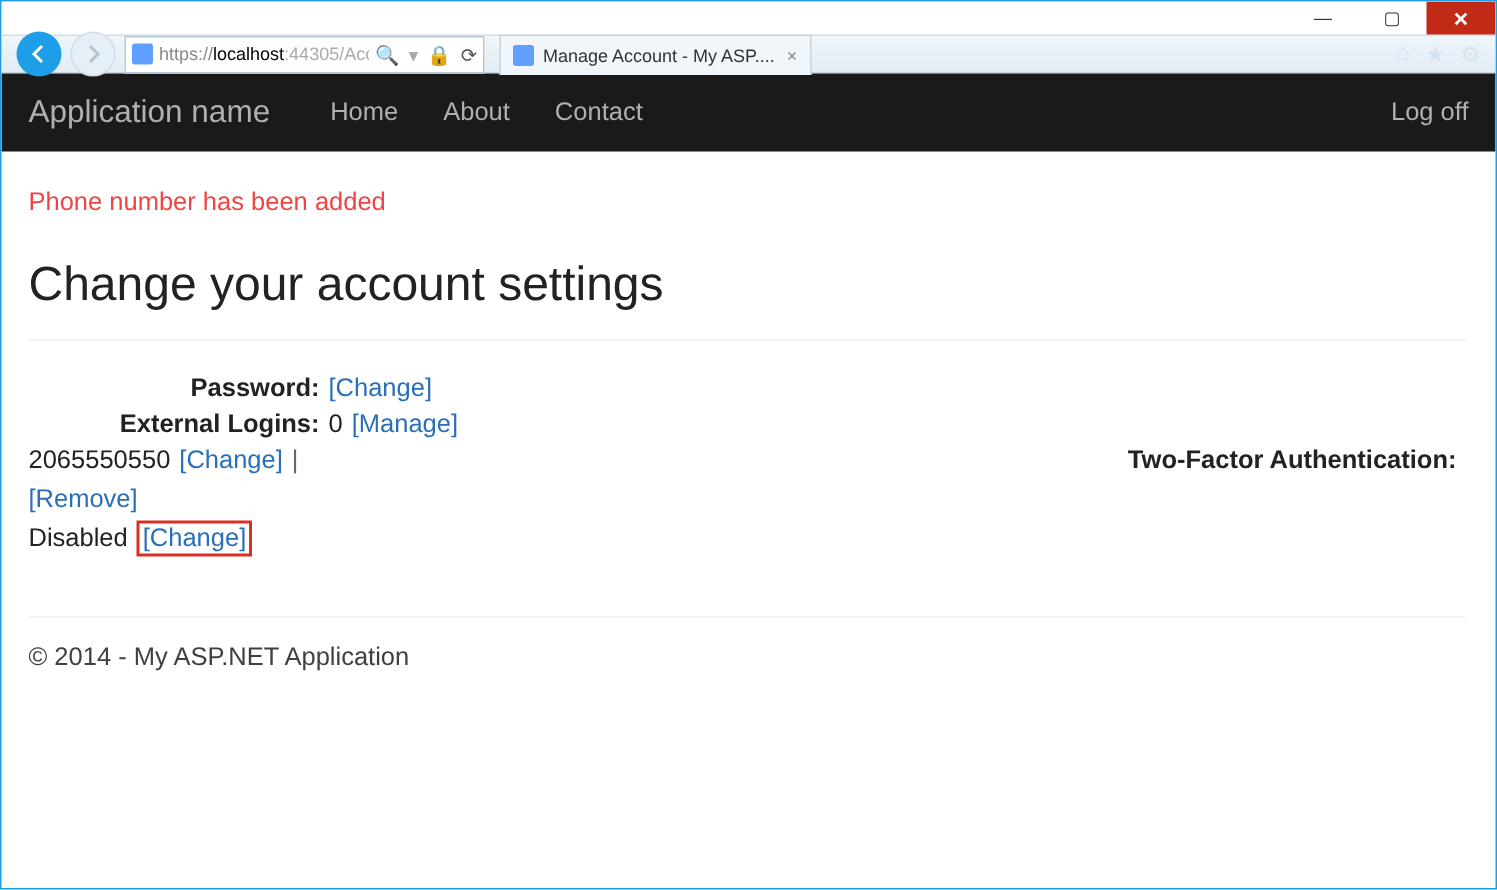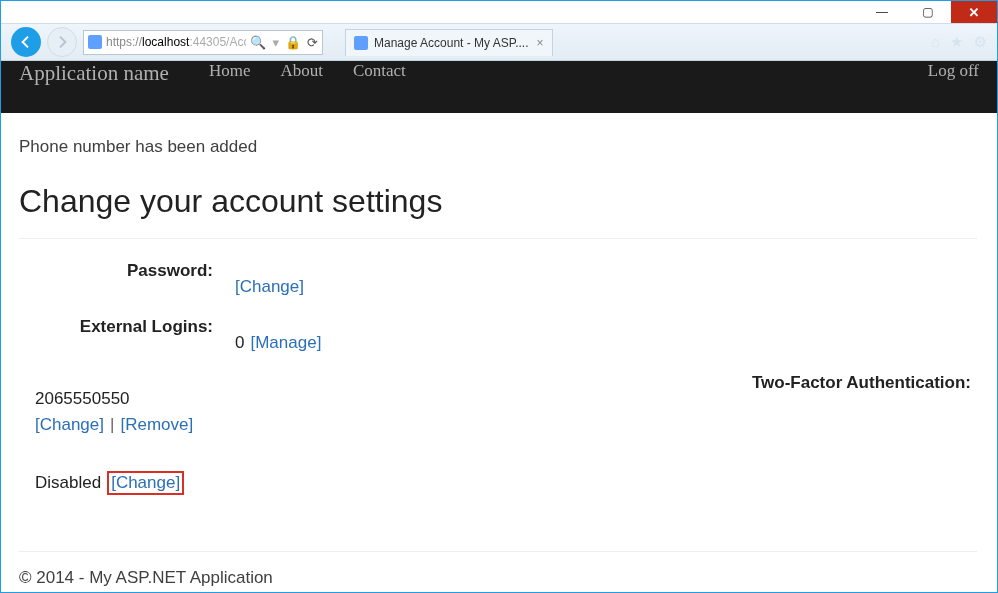--- a/index.html
+++ b/index.html
@@ -39,21 +39,21 @@
     color: #333;
   }
   .win-close {
     background: var(--win-red);
     color: #fff;
     font-size: 13px;
     font-weight: bold;
   }
   
   .ie-bar {
-    height: 38px;
+    height: 26px;
     background: linear-gradient(#eef5fb, #e3ecf4);
     border-top: 1px solid #d0dde8;
     border-bottom: 1px solid #c6d3df;
     display: flex;
     align-items: center;
     padding: 0 6px 0 10px;
     gap: 6px;
   }
   .nav-arrow {
     width: 30px; height: 30px; border-radius: 50%;
@@ -69,49 +69,48 @@
     font-size: 12px; padding: 0 4px;
   }
   .addr-wrap .favicon { width:14px; height:14px; background:#5fa0ff; margin-right:4px; border-radius:2px;}
   .addr-wrap .urltext { flex:1; display:flex; gap:0; overflow:hidden; white-space:nowrap;}
   .addr-wrap .urltext .proto { color:#888;}
   .addr-wrap .urltext .dim { color:#aaa;}
   .addr-icons { display:flex; align-items:center; gap:6px; color:#555; font-size:13px; padding-left:4px;}
   .tab {
     height: 27px; display:flex; align-items:center; gap:6px;
     border:1px solid #c6d3df; border-bottom:none; background:#f1f6fb;
-    padding:0 8px; font-size:12px; color:#333; margin-left:16px;
+    padding:0 8px; font-size:12px; color:#333; margin-left:4px;
   }
   .tab .favicon { width:14px; height:14px; background:#5fa0ff; border-radius:2px;}
   .tab .tab-close { color:#888; font-size:12px; margin-left:2px;}
   .ie-spacer { flex:1; }
   .ie-right-icons { display:flex; gap:10px; color:#d6e3f0; font-size:15px; padding-right:4px;}
   
   .app-nav {
     background: var(--nav-bg);
     height: 52px;
-    display:flex; align-items:flex-start;
+    display:flex; align-items:center;
     padding: 0 18px;
     color: var(--nav-text);
     font-size: 17px;
     gap: 30px;
-    font-family: Liberation Serif, serif;
   }
   .app-brand { color: var(--nav-text-bright); font-size:21px; margin-right:10px;}
   .app-nav .link { color: var(--nav-text); cursor:pointer; }
   .app-nav .spacer { flex:1; }
   
   .content { padding: 24px 20px 10px 18px; color:#222; }
   h1 { font-size: 40px; font-weight:400; margin:0 0 14px 0;}
-  .alert-success { color:#404040; font-size:17px; margin-bottom:26px;}
+  .alert-success { color:#ef4444; font-size:17px; margin-bottom:26px;}
   h3 { font-size:32px; font-weight:400; margin:0 0 18px 0;}
   hr.sep { border:none; border-top:1px solid #eee; margin:0 0 22px 0;}
   .dl { display:grid; grid-template-columns: 200px auto; row-gap:4px; font-size:17px;}
   .dl dt { font-weight:bold; text-align:right; padding-right:6px;}
-  .dl dd { margin:16px; display:flex; align-items:center; gap:6px; flex-wrap:wrap;}
+  .dl dd { margin:0; display:flex; align-items:center; gap:6px; flex-wrap:wrap;}
   a.lnk { color: var(--link); text-decoration:none;}
   .pipe { color:#666;}
   .highlight-box {
     border:2px solid #d93025;
     padding: 0 2px;
     display:inline-block;
   }
   hr.foot-sep { border:none; border-top:1px solid #eee; margin:40px 0 16px 0;}
   .footer { font-size:17px; color:#404040; }
 </style>

